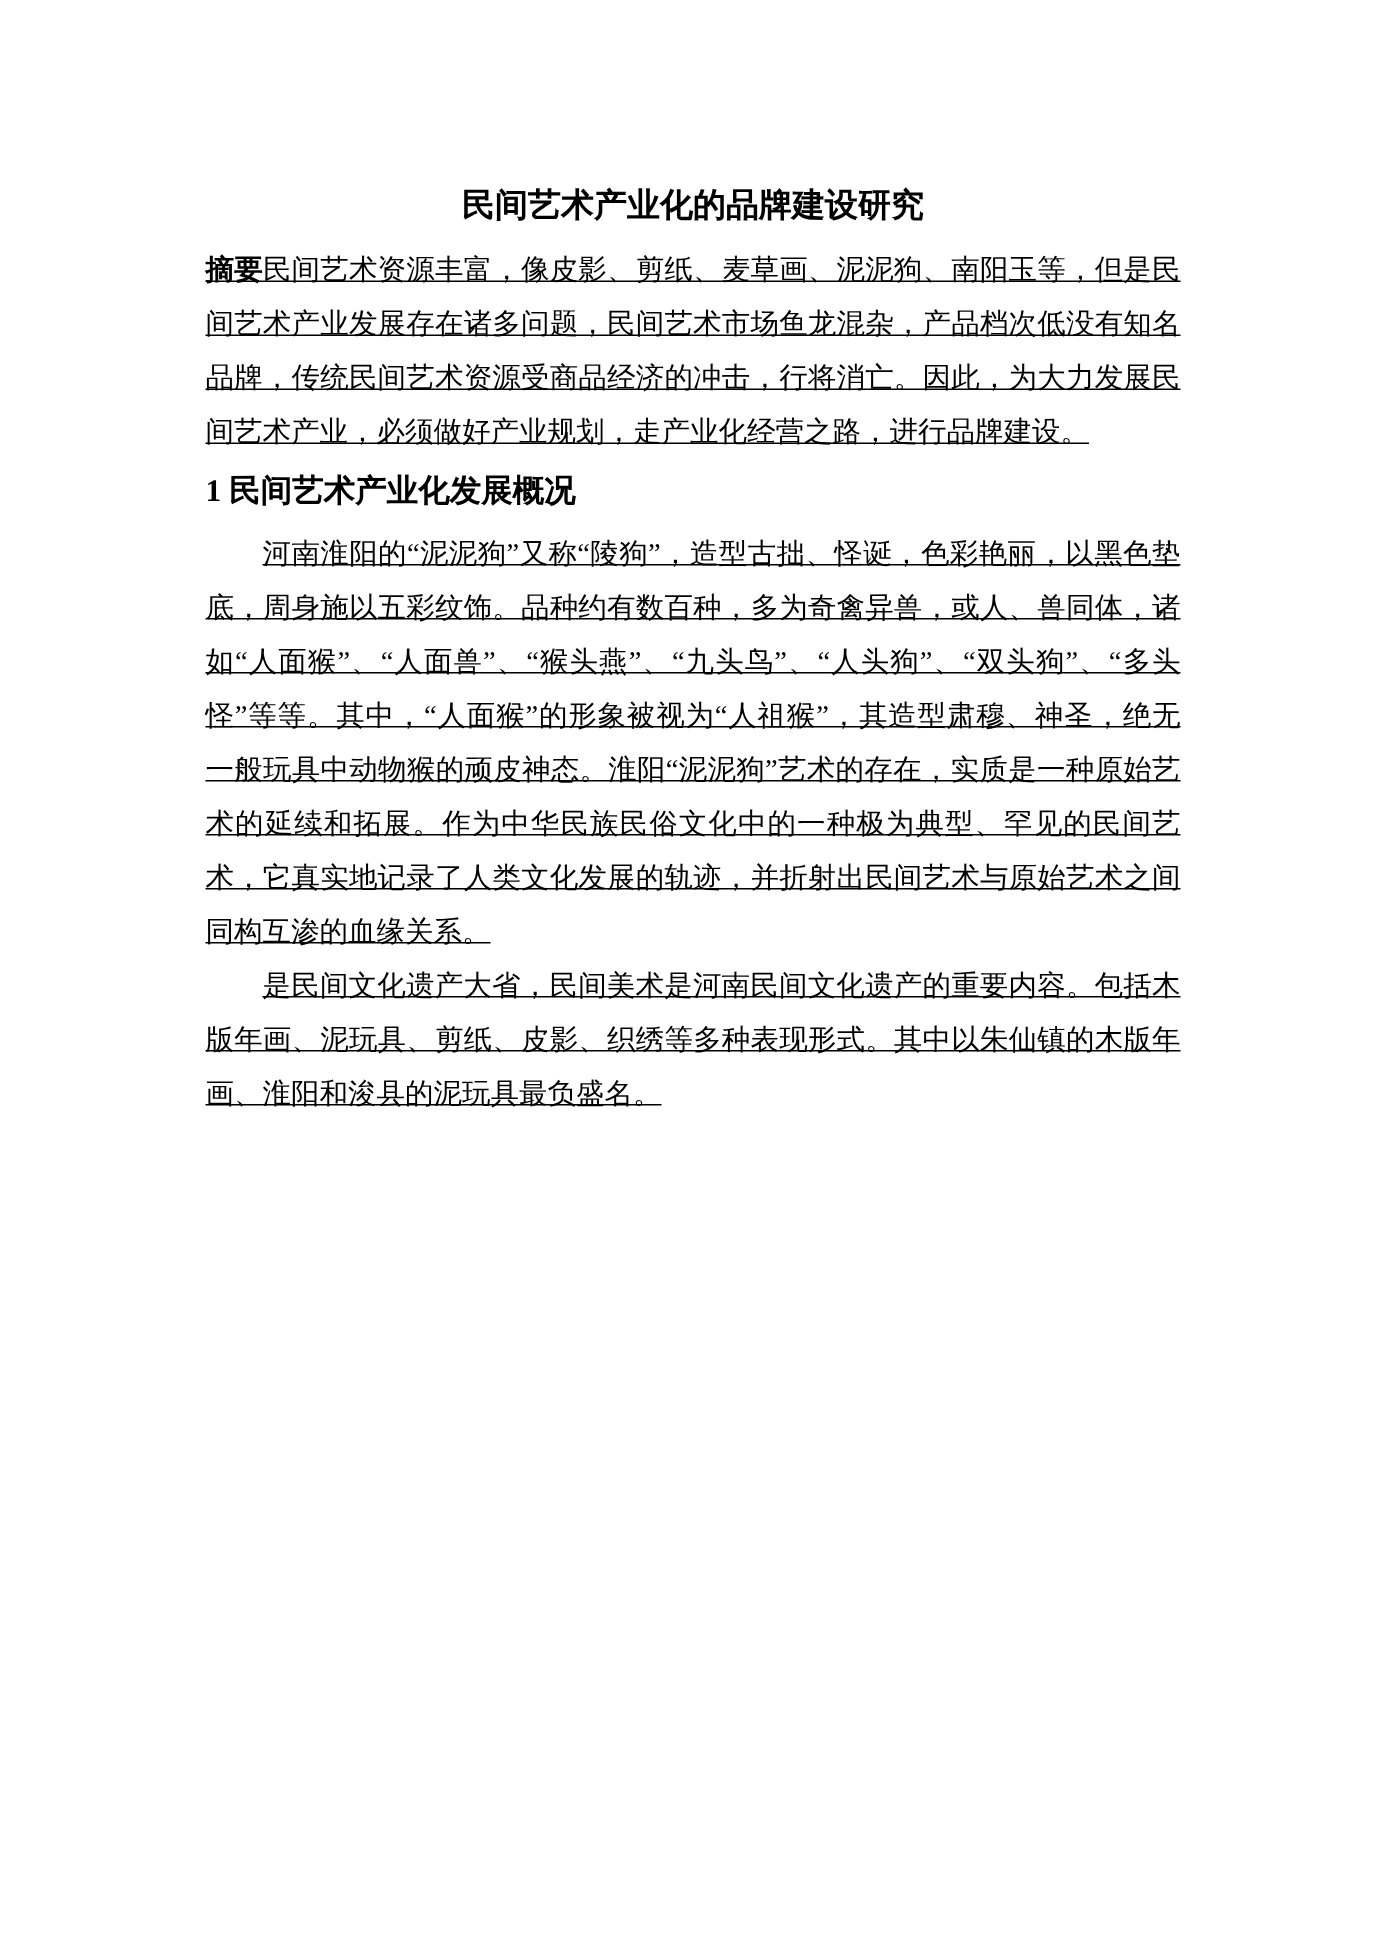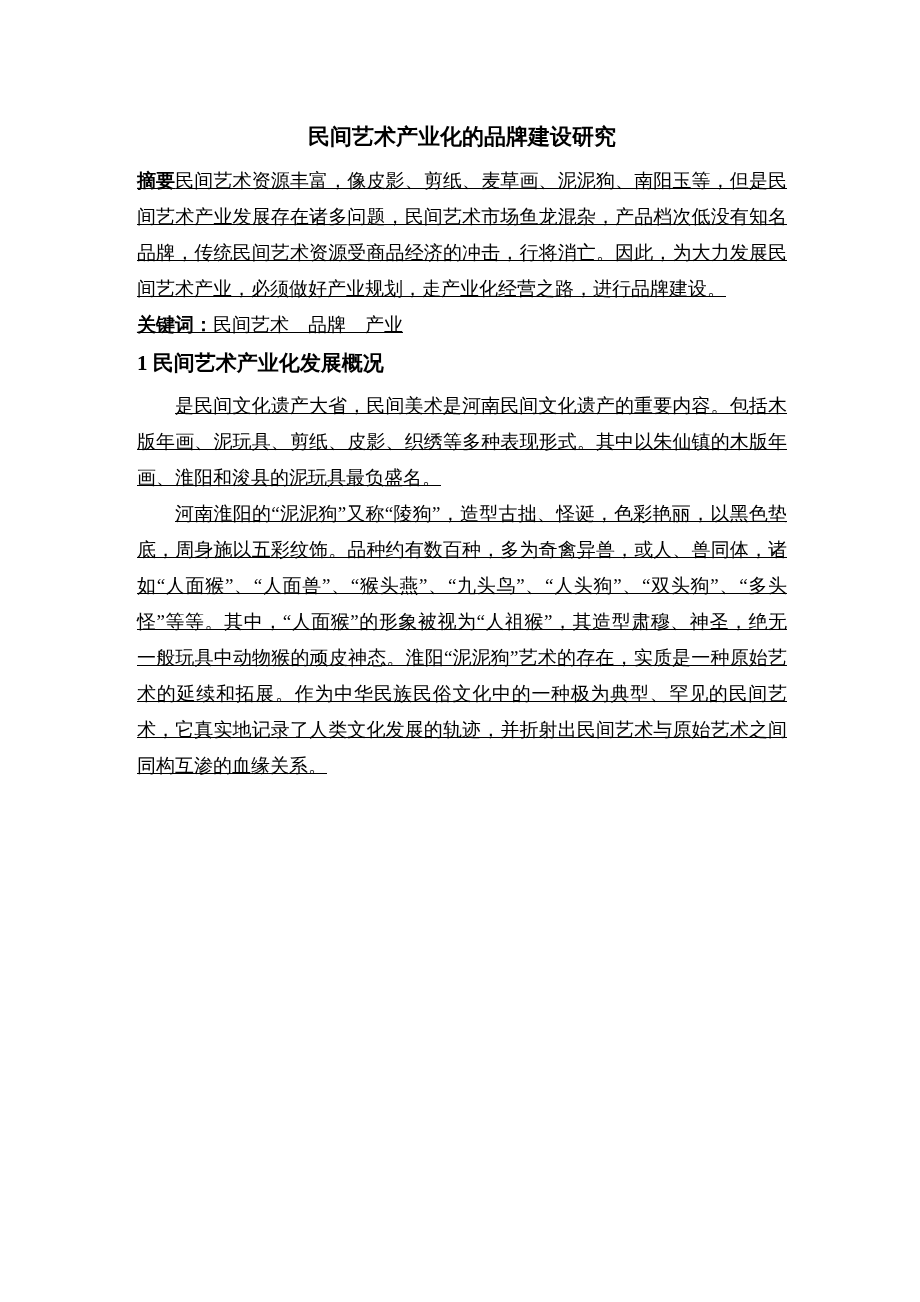--- a/index.html
+++ b/index.html
@@ -54,24 +54,23 @@
 </style>
 </head>
 <body>
 
 <div class="page">
 
   <h1 class="doc-title">民间艺术产业化的品牌建设研究</h1>
 
   <p class="body-text"><b>摘要</b><span>民间艺术资源丰富，像皮影、剪纸、麦草画、泥泥狗、南阳玉等，但是民间艺术产业发展存在诸多问题，民间艺术市场鱼龙混杂，产品档次低没有知名品牌，传统民间艺术资源受商品经济的冲击，行将消亡。因此，为大力发展民间艺术产业，必须做好产业规划，走产业化经营之路，进行品牌建设。</span></p>
 
-  <p class="body-text"><b>关键词：</b><span>民间艺术　品牌　产业</span></p>
 
   <h2 class="section-heading">1 民间艺术产业化发展概况</h2>
 
+  <p class="body-text indent">河南淮阳的“泥泥狗”又称“陵狗”，造型古拙、怪诞，色彩艳丽，以黑色垫底，周身施以五彩纹饰。品种约有数百种，多为奇禽异兽，或人、兽同体，诸如“人面猴”、“人面兽”、“猴头燕”、“九头鸟”、“人头狗”、“双头狗”、“多头怪”等等。其中，“人面猴”的形象被视为“人祖猴”，其造型肃穆、神圣，绝无一般玩具中动物猴的顽皮神态。淮阳“泥泥狗”艺术的存在，实质是一种原始艺术的延续和拓展。作为中华民族民俗文化中的一种极为典型、罕见的民间艺术，它真实地记录了人类文化发展的轨迹，并折射出民间艺术与原始艺术之间同构互渗的血缘关系。</p>
+
   <p class="body-text indent">是民间文化遗产大省，民间美术是河南民间文化遗产的重要内容。包括木版年画、泥玩具、剪纸、皮影、织绣等多种表现形式。其中以朱仙镇的木版年画、淮阳和浚县的泥玩具最负盛名。</p>
-
-  <p class="body-text indent">河南淮阳的“泥泥狗”又称“陵狗”，造型古拙、怪诞，色彩艳丽，以黑色垫底，周身施以五彩纹饰。品种约有数百种，多为奇禽异兽，或人、兽同体，诸如“人面猴”、“人面兽”、“猴头燕”、“九头鸟”、“人头狗”、“双头狗”、“多头怪”等等。其中，“人面猴”的形象被视为“人祖猴”，其造型肃穆、神圣，绝无一般玩具中动物猴的顽皮神态。淮阳“泥泥狗”艺术的存在，实质是一种原始艺术的延续和拓展。作为中华民族民俗文化中的一种极为典型、罕见的民间艺术，它真实地记录了人类文化发展的轨迹，并折射出民间艺术与原始艺术之间同构互渗的血缘关系。</p>
 
   <p class="body-text blank-line"></p>
 
 
 </div>
 
 </body></html>

